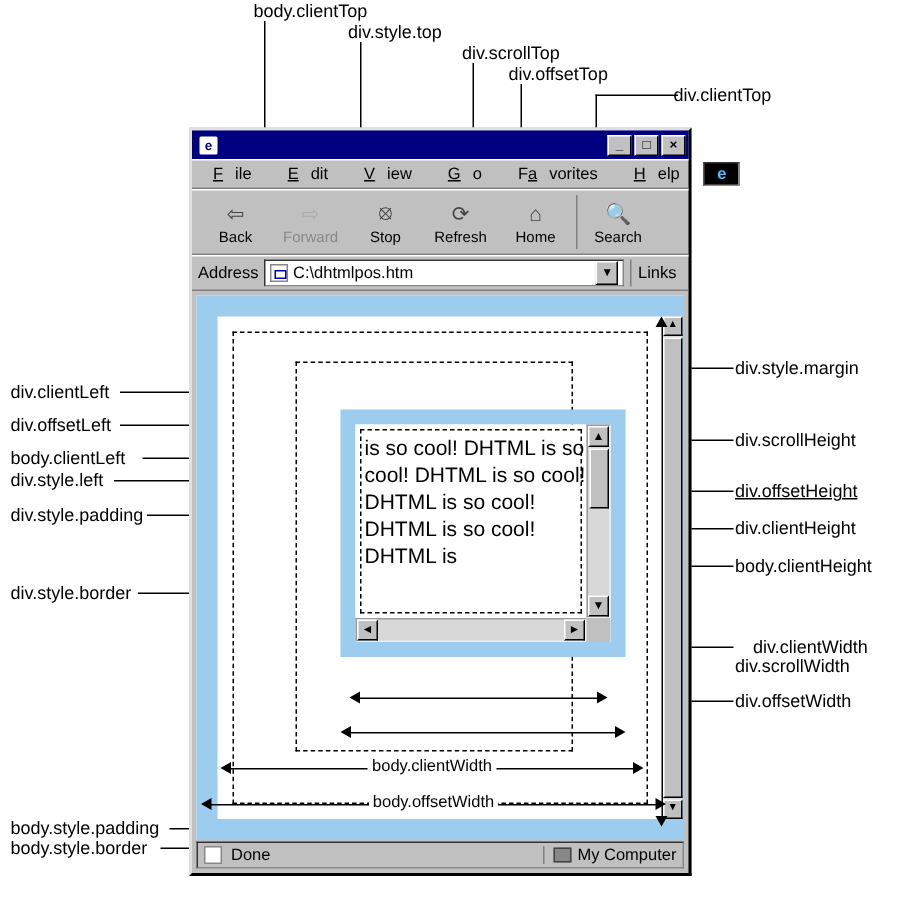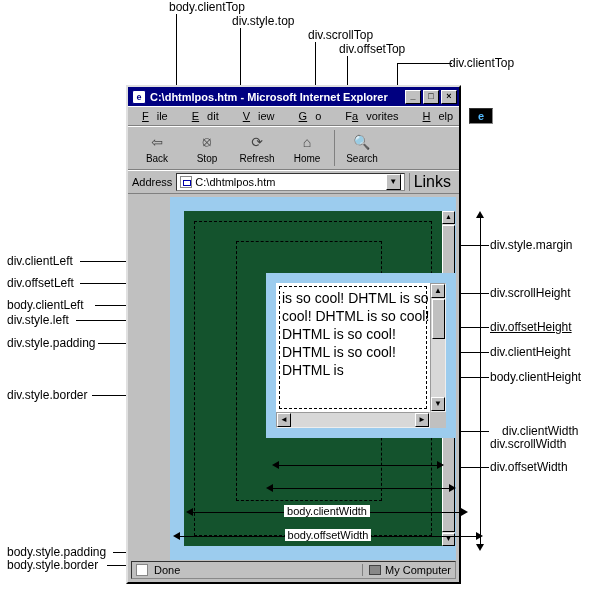--- a/index.html
+++ b/index.html
@@ -35,28 +35,27 @@
 .tbtn { width: 50px; height: 40px; display: flex; flex-direction: column; align-items: center; justify-content: center; font-size: 10px; gap: 2px; }
 .tbtn .gly { width: 20px; height: 18px; display:flex; align-items:center; justify-content:center; font-size: 14px; color:#444;}
 .tbtn.forward { color:#888; }
 .tbtn.forward .gly { color:#aaa; }
 .addrbar { height: 24px; display: flex; align-items: center; padding: 0 4px; gap: 4px; border-top: 1px solid #fff; border-bottom: 1px solid #808080;}
 .addrbar .albl { font-size: 11px; }
 .urlbox { flex: 1; height: 18px; background: #fff; border: 1px inset #888; display:flex; align-items:center; padding: 0 3px; font-size: 11px; gap:3px;}
 .urlbox .doc-icon { width:12px; height:12px; background:#fff; border:1px solid #888; position:relative;}
 .urlbox .doc-icon:after{content:""; position:absolute; left:2px; top:3px; width:6px; height:4px; border:1px solid #00a;}
 .urlbox .drop { width:15px; height:16px; background:#c0c0c0; border:1px solid #000; border-top-color:#fff; border-left-color:#fff; margin-left:auto; text-align:center; font-size:8px; line-height:13px;}
-.addrbar .links { font-size: 16px; padding: 0 4px; border-left:1px solid #808080; height:18px; display:flex; align-items:center;}
+.addrbar .links { font-size: 11px; padding: 0 4px; border-left:1px solid #808080; height:18px; display:flex; align-items:center;}
 
 
 .docbody {
   position: absolute; left: 3px; right: 3px; top: 110px; bottom: 22px;
   border: 14px solid #9cccee;
-  background: #14532d;
-  margin-left: 39px;
+  background: #ffffff;
 }
 
 .pguide {
   position: absolute; left: 10px; right: 10px; top: 10px; bottom: 10px;
   border: 1px dashed #000;
 }
 
 .dmargin {
   position: absolute; left: 52px; top: 30px; right: 60px; height: 260px;
   border: 1px dashed #000;
@@ -170,40 +169,43 @@
 
   <div class="lbl" style="left:7px; top:545px;">body.style.padding</div>
   <div class="lead" style="left:113px; top:552px; width:45px; height:1px;"></div>
 
   <div class="lbl" style="left:7px; top:558px;">body.style.border</div>
   <div class="lead" style="left:107px; top:565px; width:33px; height:1px;"></div>
 
   <div class="win">
     <div class="titlebar">
       <span class="ico">e</span>
-      <span>C:\dhtmlpos.htm - Microsoft Internet Explorer</span>
       <span class="wbtns">
         <span class="wb">_</span>
         <span class="wb">□</span>
         <span class="wb">×</span>
       </span>
     </div>
     <div class="menubar">
       <span><u>F</u><span style="display:inline">ile</span></span>
       <span><u>E</u><span>dit</span></span>
       <span><u>V</u><span>iew</span></span>
       <span><u>G</u><span>o</span></span>
       <span>F<u>a</u><span>vorites</span></span>
       <span><u>H</u><span>elp</span></span>
       <span class="logo">e</span>
     </div>
     <div class="toolbar">
       <div class="tbtn">
           <span class="gly">⇦</span>
           <span>Back</span>
+        </div>
+      <div class="tbtn forward">
+          <span class="gly">⇨</span>
+          <span>Forward</span>
         </div>
       <div class="tbtn">
           <span class="gly">⦻</span>
           <span>Stop</span>
         </div>
       <div class="tbtn">
           <span class="gly">⟳</span>
           <span>Refresh</span>
         </div>
       <div class="tbtn">

